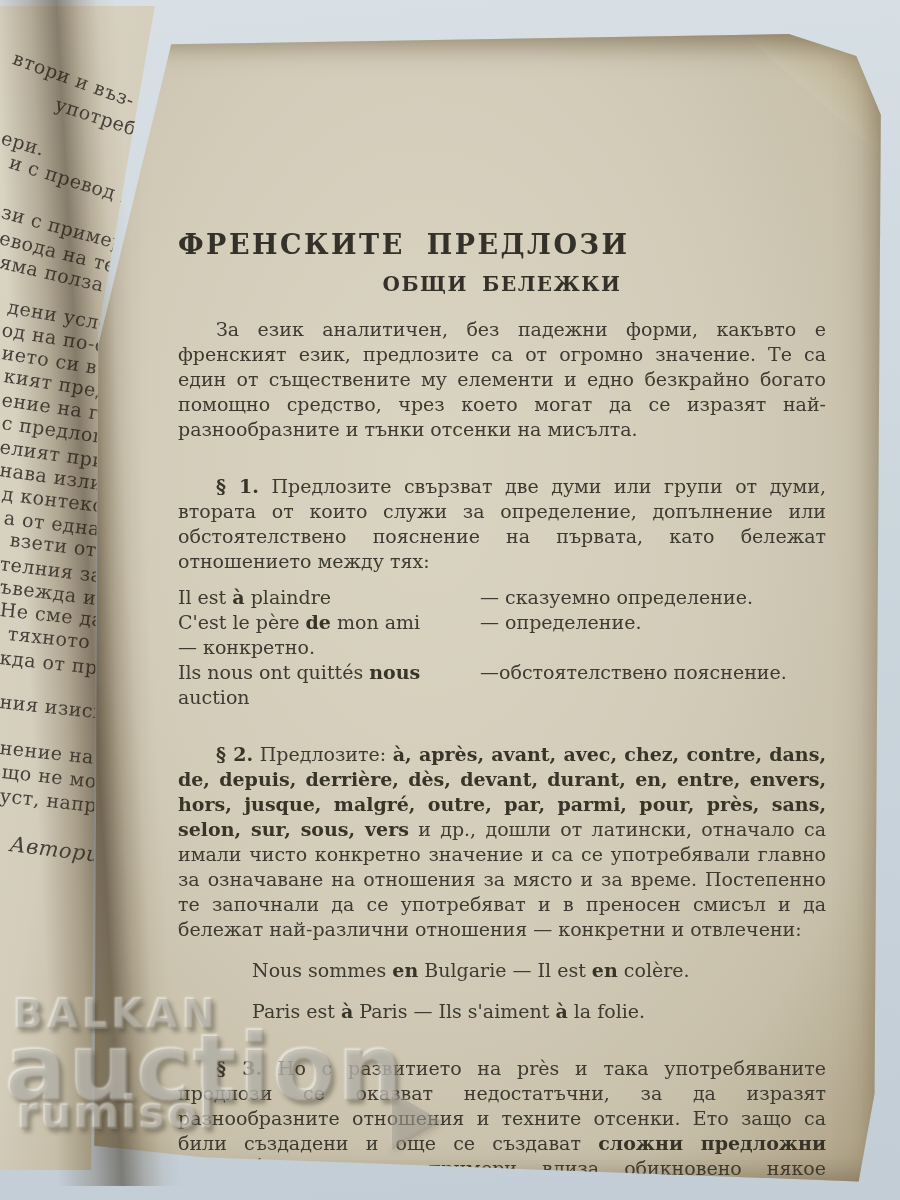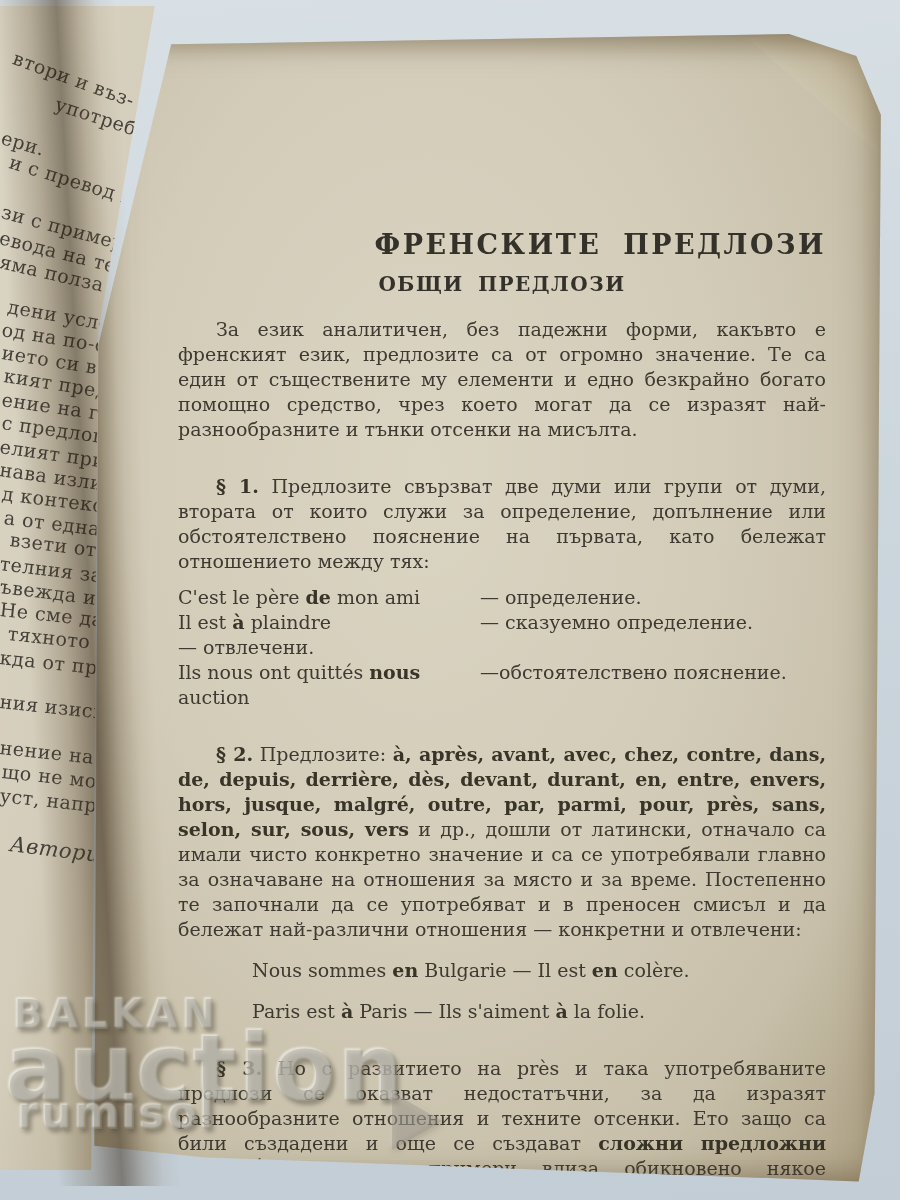--- a/index.html
+++ b/index.html
@@ -49,21 +49,21 @@
     transform:skewX(3.2deg);transform-origin:bottom left;
     background:linear-gradient(to right,rgba(40,28,10,0) 0%,rgba(74,56,30,.26) 30%,rgba(46,32,14,.48) 52%,rgba(90,72,44,.26) 70%,rgba(120,100,70,.08) 85%,rgba(0,0,0,0) 100%);
     pointer-events:none;z-index:5;
   }
 
   
   .content{
     position:absolute;left:86px;top:0;width:648px;
     color:#3e3a31;font-size:19px;line-height:25px;text-align:justify;
   }
-  .title{margin:198px 0 0;text-align:right;font-weight:bold;color:#34312a;
+  .title{margin:198px 0 0;text-align:left;font-weight:bold;color:#34312a;
     font-size:27px;letter-spacing:2.5px;word-spacing:10px;}
   .subtitle{margin:15px 0 0;text-align:center;font-weight:bold;color:#34312a;
     font-size:20px;letter-spacing:1.5px;word-spacing:6px;}
   .para{margin:32px 0 0;text-indent:38px;}
   .para.first{margin-top:20px;}
   b{font-weight:bold;color:#383428;}
   sup{font-size:12px;line-height:0;}
   .ex-table{margin:11px 0 0;}
   .ex-row{display:flex;text-align:left;}
   .ex-fr{width:302px;flex-shrink:0;}
@@ -124,37 +124,37 @@
     <div class="lp-line" style="left:0;top:730px;transform:rotate(6deg)">нение на гла-</div>
     <div class="lp-line" style="left:2px;top:754px;transform:rotate(6deg)">що не може</div>
     <div class="lp-line" style="left:0;top:778px;transform:rotate(6deg)">уст, например</div>
     <div class="lp-line sig" style="left:10px;top:826px;transform:rotate(7deg)">Авторите</div>
   </div>
 
   <div class="main-page">
     <div class="content">
 
       <h1 class="title">ФРЕНСКИТЕ ПРЕДЛОЗИ</h1>
-      <h2 class="subtitle">ОБЩИ ПРЕДЛОЗИ</h2>
+      <h2 class="subtitle">ОБЩИ БЕЛЕЖКИ</h2>
 
       <p class="para first"><span>За език аналитичен, без падежни форми, какъвто е френският език, предлозите са от огромно значение. Те са един от съществените му елементи и едно безкрайно богато помощно средство, чрез което могат да се изразят най-разнообразните и тънки отсенки на мисълта.</span></p>
 
       <p class="para"><b>§ 1.</b><span> Предлозите свързват две думи или групи от думи, втората от които служи за определение, допълнение или обстоятелствено пояснение на първата, като бележат отношението между тях:</span></p>
 
       <div class="ex-table">
         <div class="ex-row">
+          <span class="ex-fr"><span>Il est </span><b>à</b><span> plaindre</span></span>
+          <span class="ex-bg">— сказуемно определение.</span>
+        </div>
+        <div class="ex-row">
           <span class="ex-fr"><span>C'est le père </span><b>de</b><span> mon ami</span></span>
           <span class="ex-bg">— определение.</span>
         </div>
         <div class="ex-row">
-          <span class="ex-fr"><span>Il est </span><b>à</b><span> plaindre</span></span>
-          <span class="ex-bg">— сказуемно определение.</span>
-        </div>
-        <div class="ex-row">
-          <span class="ex-bg">— отвлечени.</span>
+          <span class="ex-bg">— конкретно.</span>
         </div>
         <div class="ex-row">
           <span class="ex-fr"><span>Ils nous ont quittés </span><b>nous</b><span> auction</span></span>
           <span class="ex-bg">—обстоятелствено пояснение.</span>
         </div>
       </div>
 
       <p class="para"><b>§ 2.</b><span> Предлозите: </span><b>à, après, avant, avec, chez, contre, dans, de, depuis, derrière, dès, devant, durant, en, entre, envers, hors, jusque, malgré, outre, par, parmi, pour, près, sans, selon, sur, sous, vers</b><span> и др., дошли от латински, отначало са имали чисто конкретно значение и са се употребявали главно за означаване на отношения за място и за време. Постепенно те започнали да се употребяват и в преносен смисъл и да бележат най-различни отношения — конкретни и отвлечени:</span></p>
 
       <div class="center-ex">

